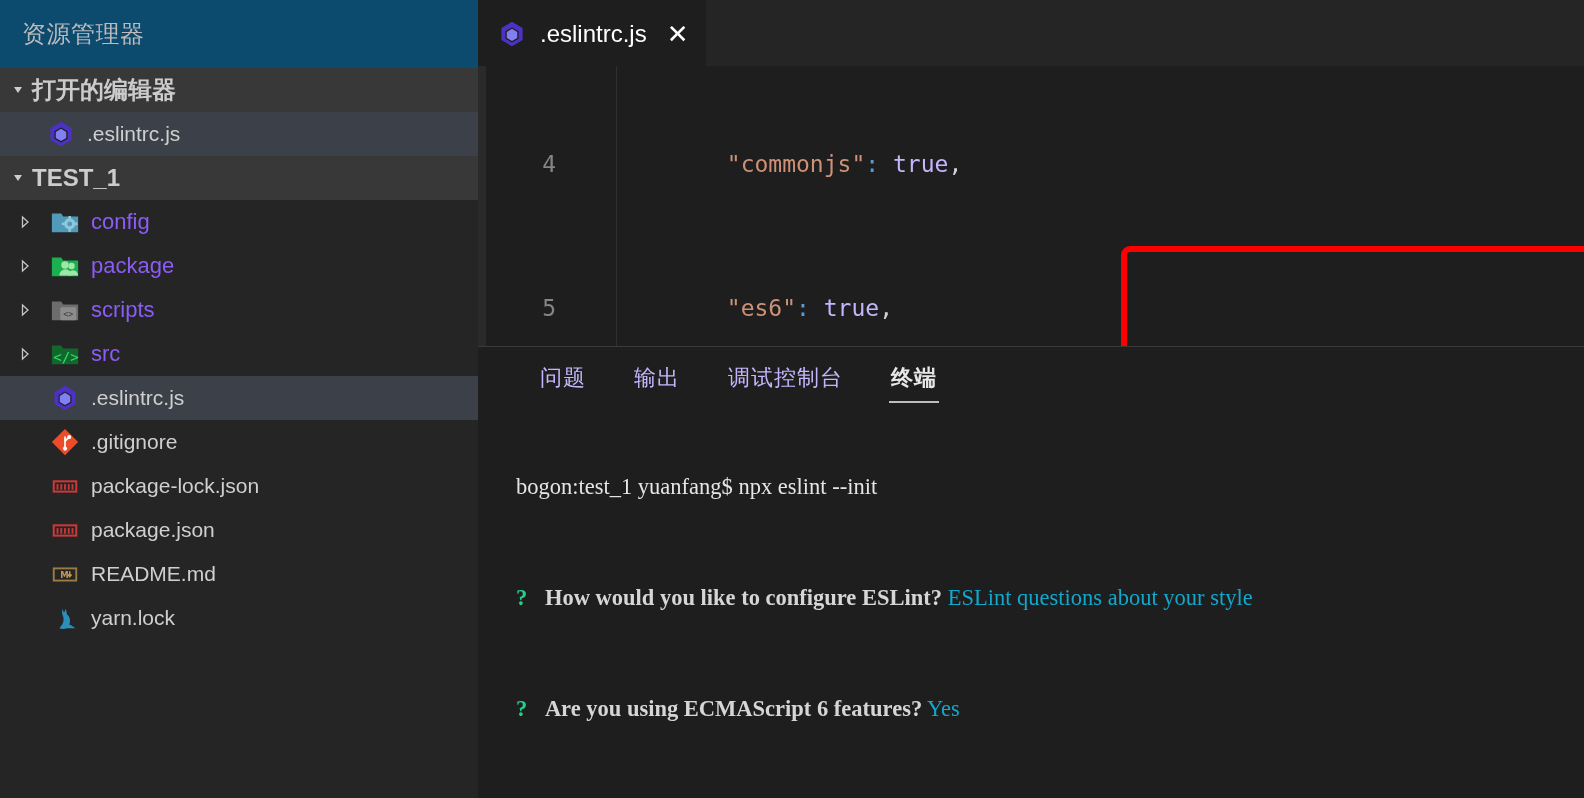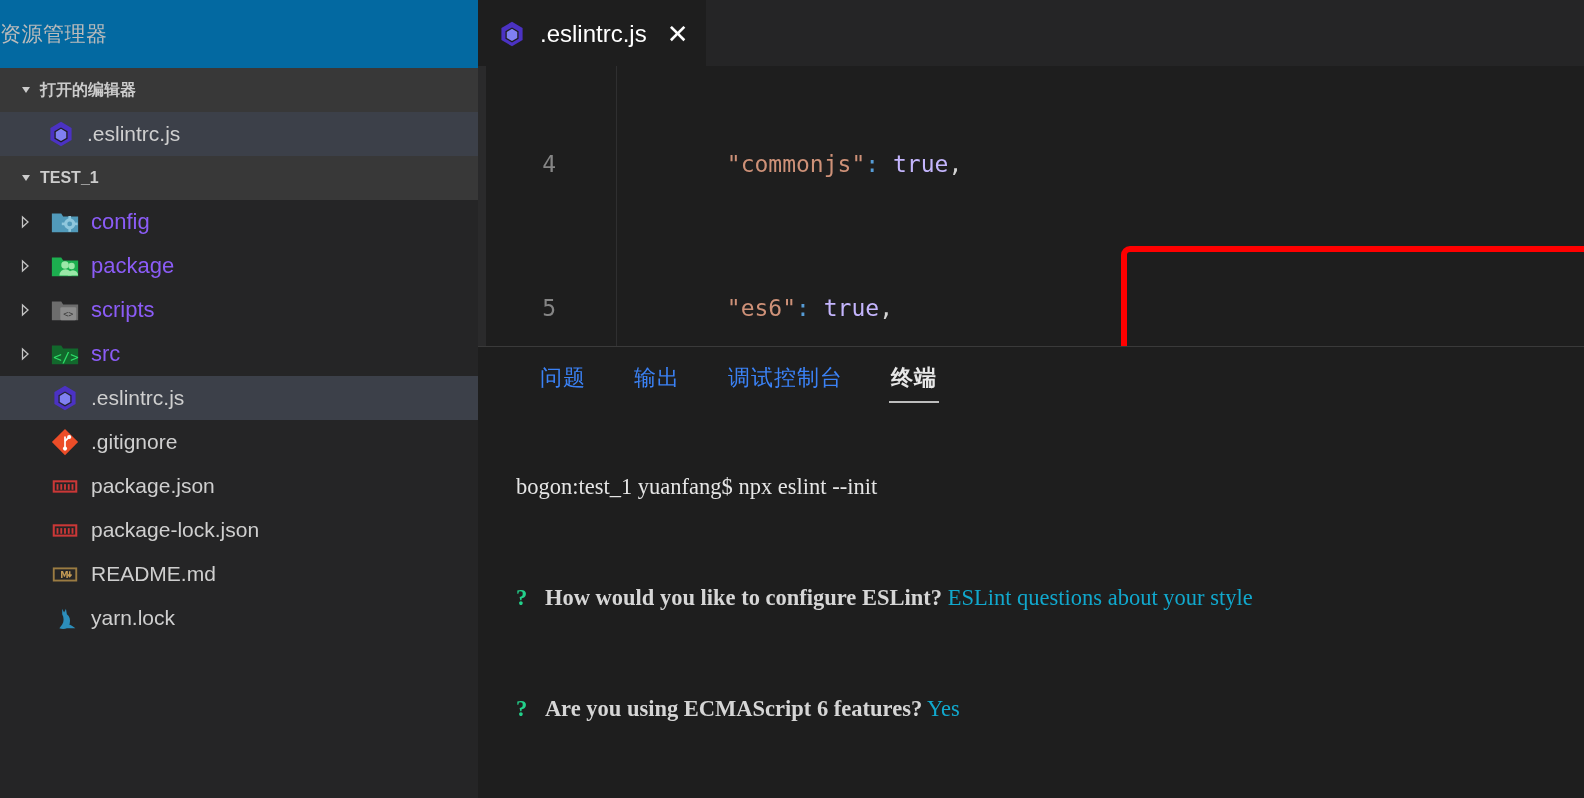--- a/index.html
+++ b/index.html
@@ -15,33 +15,34 @@
   #sidebar {
     width: 478px; height: 798px;
     background: #252526;
     flex: 0 0 478px;
     position: relative;
     overflow: hidden;
   }
   .sb-title {
     height: 68px;
     display: flex; align-items: center;
-    font-size: 21px;
+    padding-left: 22px;
+    font-size: 24px;
     color: #bbbbbb;
     letter-spacing: .5px;
-    background: #0369a1;
+    background: #0c4a6e;
   }
   .sb-section {
     height: 44px;
     display: flex; align-items: center;
     background: #383838;
-    font-size: 16px;
+    font-size: 24px;
     font-weight: bold;
     color: #cccccc;
-    padding-left: 14px;
+    padding-left: 6px;
   }
   .tw { 
     width: 26px; height: 26px;
     display: inline-flex; align-items: center; justify-content: center;
     flex: 0 0 26px;
   }
   .tw svg { display: block; }
   .sb-row {
     height: 44px;
     display: flex; align-items: center;
@@ -146,21 +147,21 @@
   }
   #paneltabs {
     height: 62px; flex: 0 0 62px;
     display: flex; align-items: center;
     padding-left: 38px;
     gap: 0;
     background: #1e1e1e;
   }
   .ptab {
     font-size: 22px;
-    color: #3b82f6;
+    color: #c4b5fd;
     padding: 0 24px;
     height: 62px;
     display: flex; align-items: center;
     position: relative;
     cursor: pointer;
     letter-spacing: 1px;
   }
   .ptab.active { color: #e7e7e7; font-weight: bold; }
   .ptab.active::after {
     content: ""; position: absolute;
@@ -323,37 +324,37 @@
           <rect x="4" y="11" width="24" height="11" fill="none" stroke="#cb3837" stroke-width="2.2"></rect>
           <g fill="#cb3837">
             <rect x="7" y="14" width="2" height="6"></rect>
               <rect x="11" y="14" width="2" height="6"></rect>
             <rect x="15" y="14" width="2" height="6"></rect>
               <rect x="19" y="14" width="2" height="6"></rect>
             <rect x="23" y="14" width="2" height="6"></rect>
           </g>
         </svg>
       </span>
-      <span class="lbl">package.json</span>
+      <span class="lbl">package-lock.json</span>
     </div>
 
     <div class="sb-row" style="padding-left:48px;">
       <span class="ficon">
         <svg width="30" height="30" viewBox="0 0 32 32">
           <rect x="4" y="11" width="24" height="11" fill="none" stroke="#cb3837" stroke-width="2.2"></rect>
           <g fill="#cb3837">
             <rect x="7" y="14" width="2" height="6"></rect>
               <rect x="11" y="14" width="2" height="6"></rect>
             <rect x="15" y="14" width="2" height="6"></rect>
               <rect x="19" y="14" width="2" height="6"></rect>
             <rect x="23" y="14" width="2" height="6"></rect>
           </g>
         </svg>
       </span>
-      <span class="lbl">package-lock.json</span>
+      <span class="lbl">package.json</span>
     </div>
 
     <div class="sb-row" style="padding-left:48px;">
       <span class="ficon">
         <svg width="30" height="30" viewBox="0 0 32 32">
           <rect x="4" y="10" width="24" height="13" fill="none" stroke="#9b7c42" stroke-width="2"></rect>
           <text x="11" y="20" font-size="9" fill="#c29a54" font-family="DejaVu Sans, sans-serif" font-weight="bold">M</text>
           <path d="M21 13 v5 M19 16.5 l2 2.2 l2 -2.2" stroke="#c29a54" stroke-width="1.6" fill="none"></path>
         </svg>
       </span>

